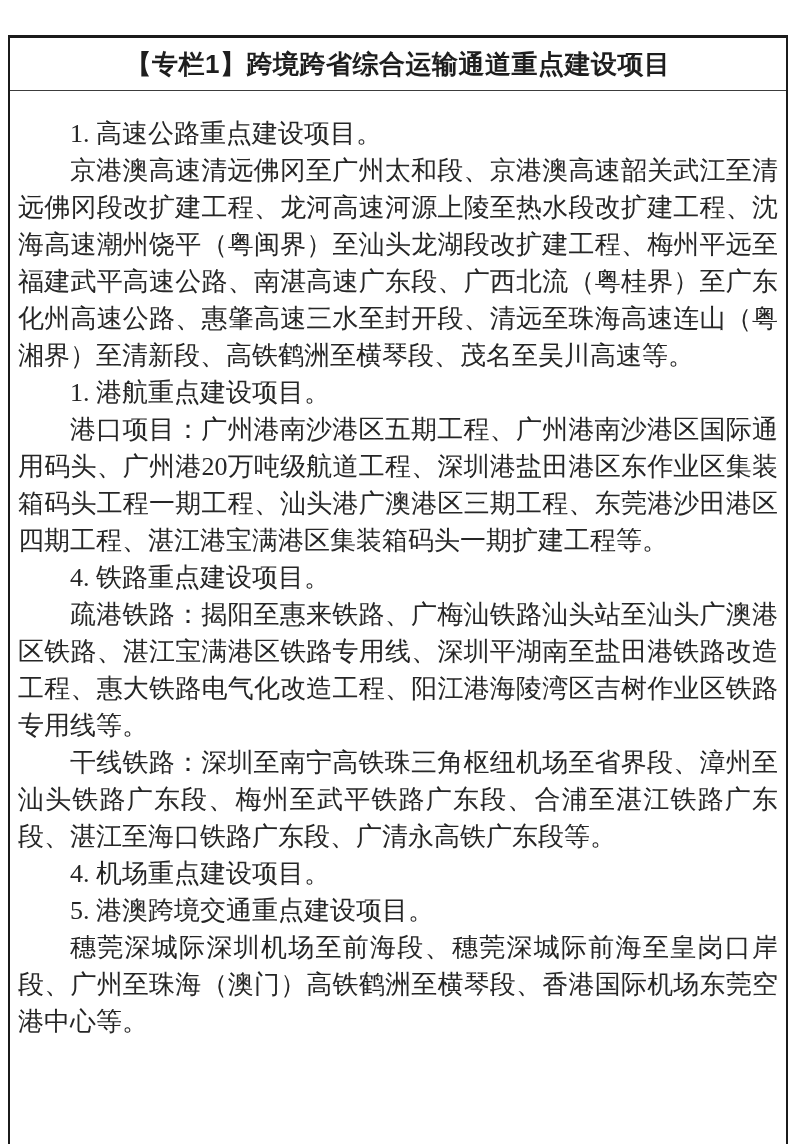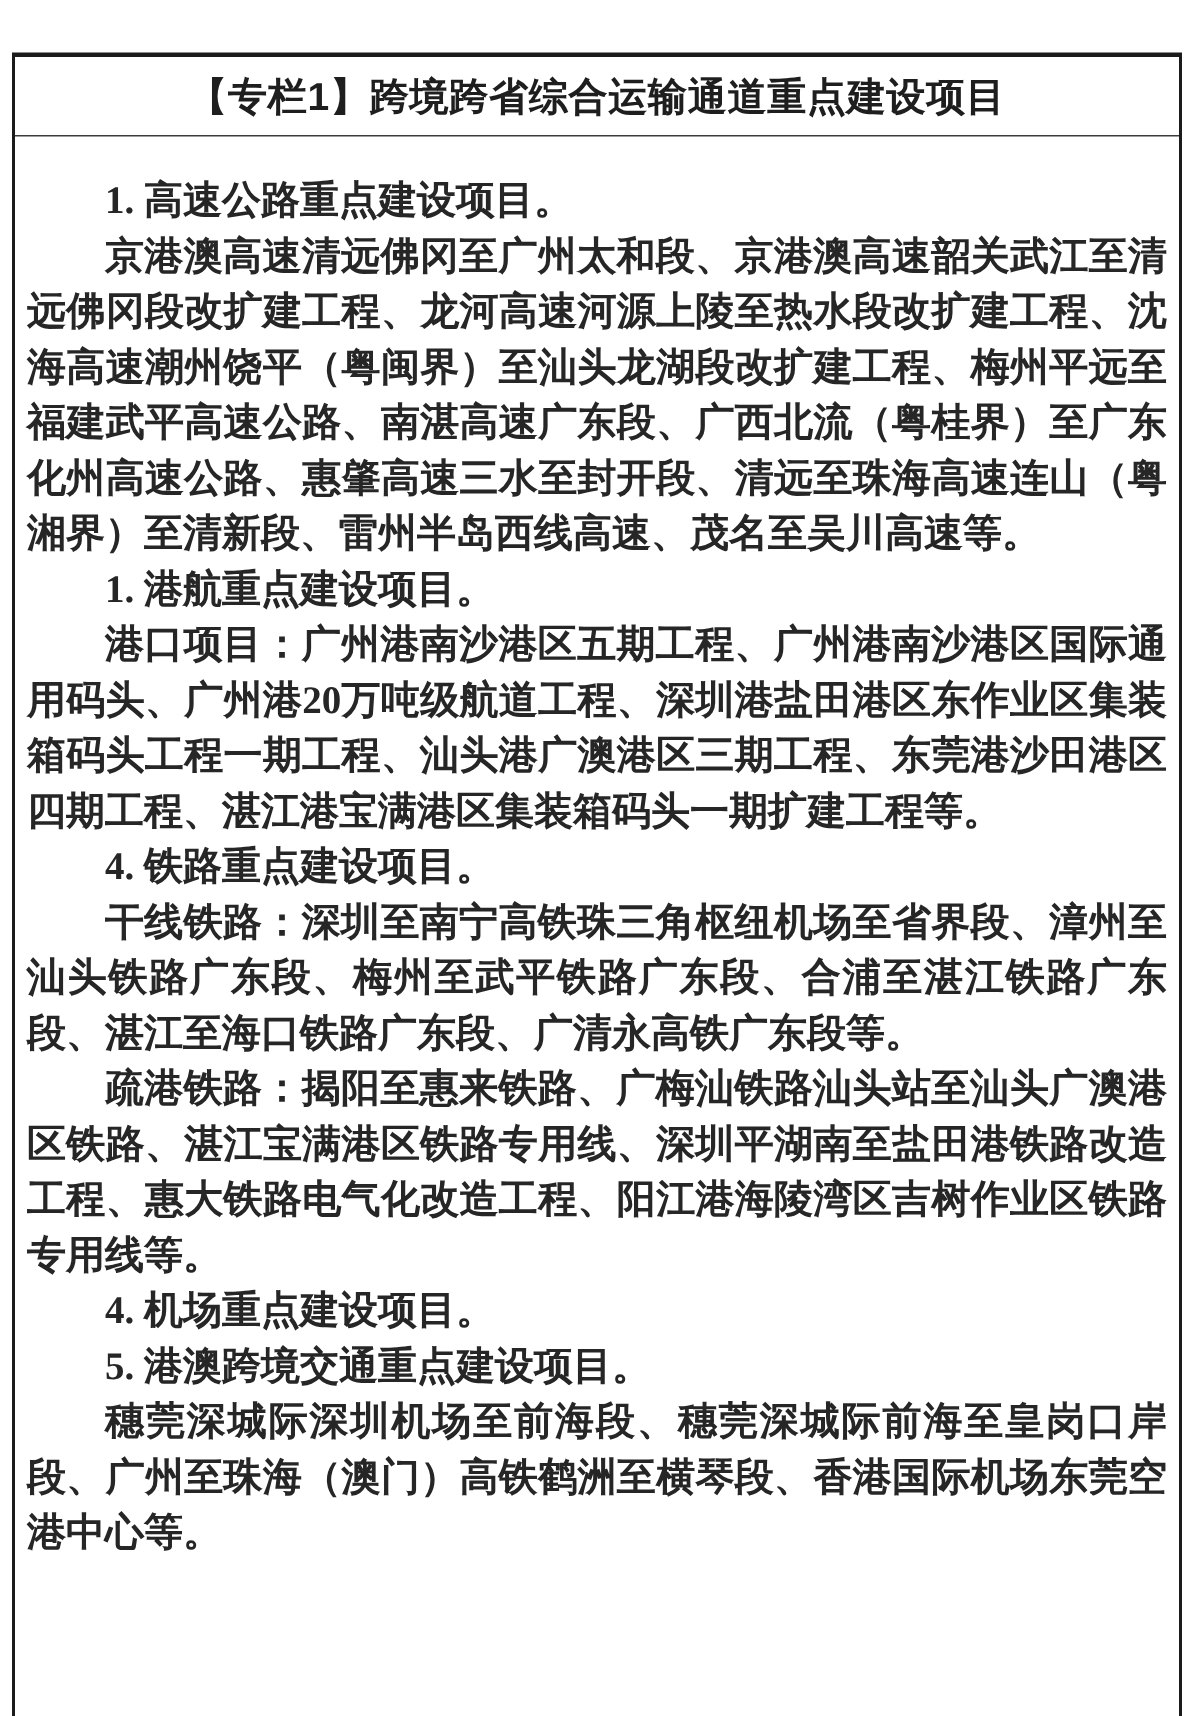--- a/index.html
+++ b/index.html
@@ -51,50 +51,50 @@
     color: #262626;
   }
   .panel-body p {
     margin: 0;
     font-size: 26px;
     line-height: 37px;
     text-indent: 2em;
     text-align: justify;
     color: #262626;
   }
-  .section { margin: 0; font-weight: bold; }
+  .section { margin: 0; }
 </style>
 </head>
 <body style="background: rgb(255, 255, 255);">
 
 <div class="page">
   <div class="panel" style="border-color: rgb(27, 27, 27);">
     <div class="panel-header">
       <h1 class="panel-title">【专栏1】跨境跨省综合运输通道重点建设项目</h1>
     </div>
     <div class="panel-body" id="sections-root" style="color: rgb(38, 38, 38);">
   <div class="section">
     <p class="heading">1. 高速公路重点建设项目。</p>
     <div>
-            <p class="para">京港澳高速清远佛冈至广州太和段、京港澳高速韶关武江至清远佛冈段改扩建工程、龙河高速河源上陵至热水段改扩建工程、沈海高速潮州饶平（粤闽界）至汕头龙湖段改扩建工程、梅州平远至福建武平高速公路、南湛高速广东段、广西北流（粤桂界）至广东化州高速公路、惠肇高速三水至封开段、清远至珠海高速连山（粤湘界）至清新段、雷州半岛西线高速、茂名至吴川高速等。</p>
+            <p class="para">京港澳高速清远佛冈至广州太和段、京港澳高速韶关武江至清远佛冈段改扩建工程、龙河高速河源上陵至热水段改扩建工程、沈海高速潮州饶平（粤闽界）至汕头龙湖段改扩建工程、梅州平远至福建武平高速公路、南湛高速广东段、广西北流（粤桂界）至广东化州高速公路、惠肇高速三水至封开段、清远至珠海高速连山（粤湘界）至清新段、高铁鹤洲至横琴段、茂名至吴川高速等。</p>
           </div>
   </div>
 
   <div class="section">
     <p class="heading">1. 港航重点建设项目。</p>
     <div>
             <p class="para">港口项目：广州港南沙港区五期工程、广州港南沙港区国际通用码头、广州港20万吨级航道工程、深圳港盐田港区东作业区集装箱码头工程一期工程、汕头港广澳港区三期工程、东莞港沙田港区四期工程、湛江港宝满港区集装箱码头一期扩建工程等。</p>
           </div>
   </div>
 
   <div class="section">
     <p class="heading">4. 铁路重点建设项目。</p>
     <div>
+            <p class="para">疏港铁路：揭阳至惠来铁路、广梅汕铁路汕头站至汕头广澳港区铁路、湛江宝满港区铁路专用线、深圳平湖南至盐田港铁路改造工程、惠大铁路电气化改造工程、阳江港海陵湾区吉树作业区铁路专用线等。</p>
             <p class="para">干线铁路：深圳至南宁高铁珠三角枢纽机场至省界段、漳州至汕头铁路广东段、梅州至武平铁路广东段、合浦至湛江铁路广东段、湛江至海口铁路广东段、广清永高铁广东段等。</p>
-            <p class="para">疏港铁路：揭阳至惠来铁路、广梅汕铁路汕头站至汕头广澳港区铁路、湛江宝满港区铁路专用线、深圳平湖南至盐田港铁路改造工程、惠大铁路电气化改造工程、阳江港海陵湾区吉树作业区铁路专用线等。</p>
           </div>
   </div>
 
   <div class="section">
     <p class="heading">4. 机场重点建设项目。</p>
   </div>
 
   <div class="section">
     <p class="heading">5. 港澳跨境交通重点建设项目。</p>
     <div>

